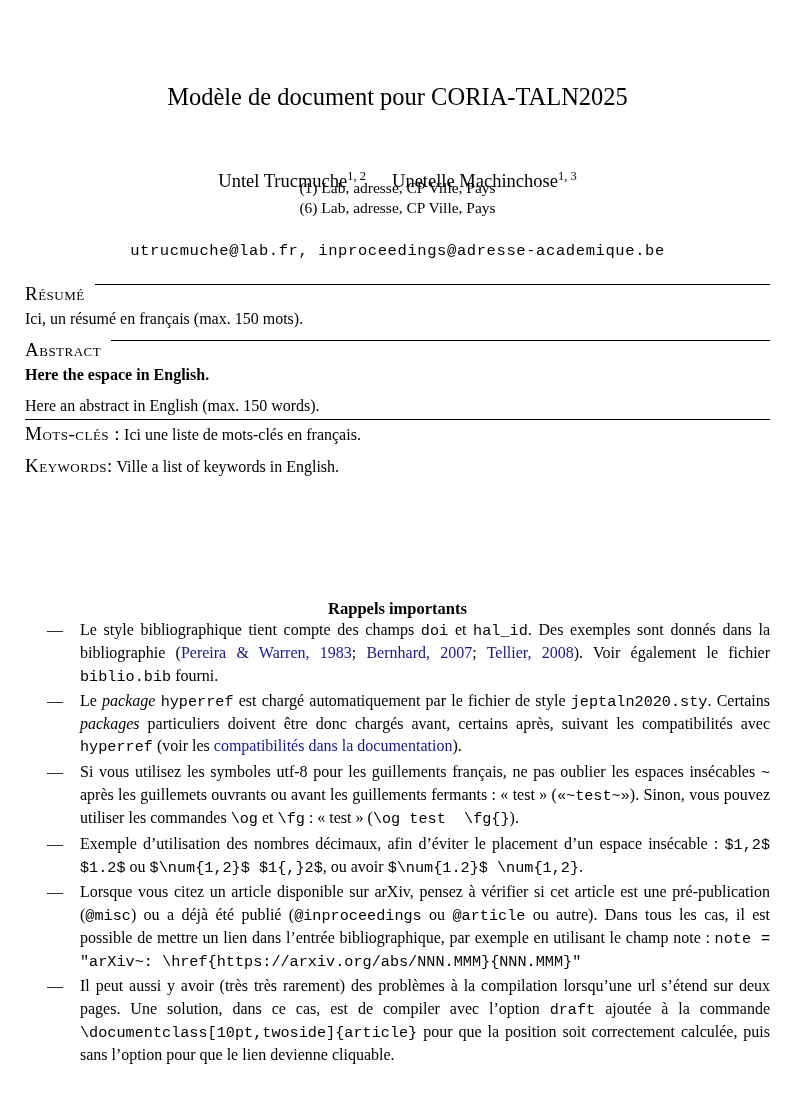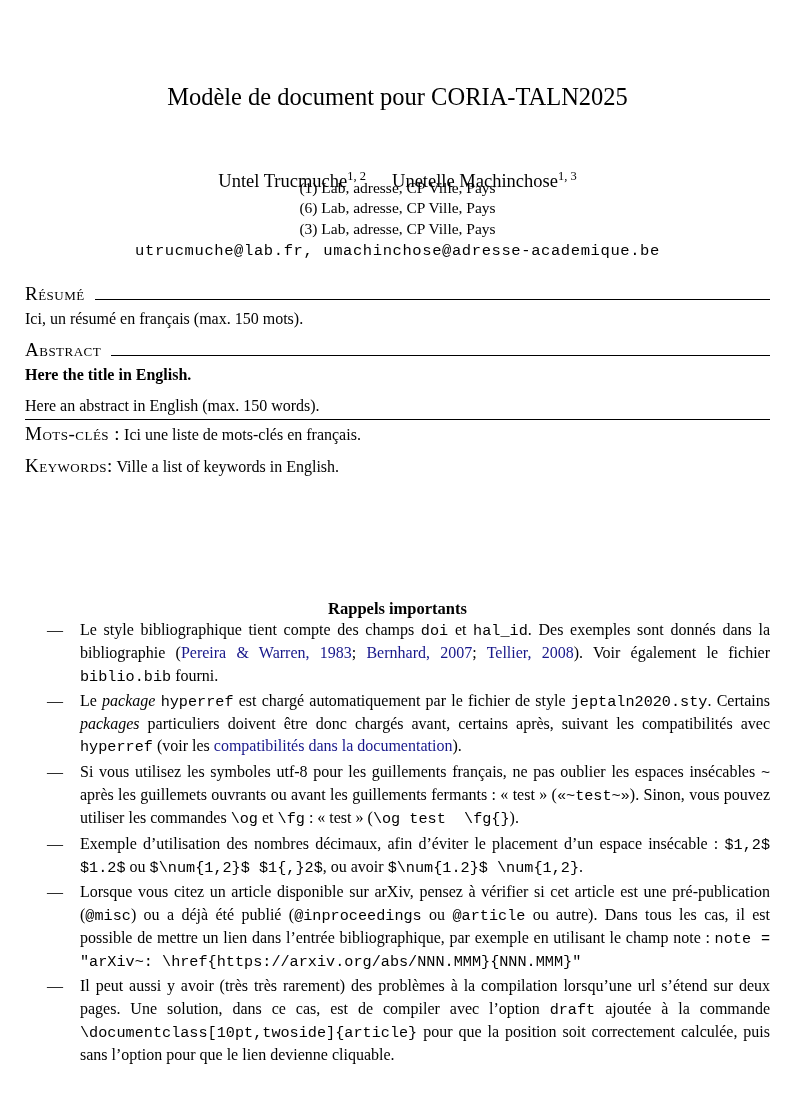--- a/index.html
+++ b/index.html
@@ -12,21 +12,21 @@
   .center{text-align:center;}
   .doc-title{font-size:24.5px;font-weight:normal;line-height:28px;}
   .authors{font-size:18.5px;line-height:23px;}
   .authors sup{font-size:12.5px;line-height:0;}
   .gap{display:inline-block;width:26px;}
   .affils{font-size:15.5px;line-height:20.4px;}
   .email{
     font-family:"Liberation Mono","DejaVu Sans Mono",monospace;
     font-size:15.5px;letter-spacing:0.6px;line-height:19px;
   }
-  .schead{display:flex;align-items:flex-end;}
+  .schead{display:flex;}
   .sc{
     font-variant:small-caps;font-size:19px;line-height:20px;
     letter-spacing:0.5px;white-space:nowrap;
   }
   .rule{flex:1;border-bottom:1.7px solid #000;margin:0 0 4px 10px;height:0;}
   .bold{font-weight:bold;}
   .underlined{border-bottom:1.7px solid #000;padding-bottom:2px;}
   .inline-head .sc{vertical-align:baseline;}
   .rappels-heading{font-weight:bold;font-size:16.5px;line-height:20px;text-align:center;}
   .item{
@@ -45,36 +45,35 @@
 
 <div>
 
   <div class="abs center doc-title" style="top:83px">Modèle de document pour CORIA-TALN2025</div>
 
   <div class="abs center authors" style="top:170px"><span>Untel Trucmuche</span><sup class="sup">1, 2</sup><span class="gap">&nbsp;</span><span>Unetelle Machinchose</span><sup class="sup">1, 3</sup></div>
 
   <div class="abs center affils" style="top:178px">
     <div>(1) Lab, adresse, CP Ville, Pays</div>
     <div>(6) Lab, adresse, CP Ville, Pays</div>
-    <div>(3) Lab, adresse, CP Ville, Pays</div>
   </div>
 
-  <div class="abs center email" style="top:242px">utrucmuche@lab.fr, umachinchose@adresse-academique.be</div>
+  <div class="abs center email" style="top:242px">utrucmuche@lab.fr, inproceedings@adresse-academique.be</div>
 
   <div class="abs schead" style="top:284px">
     <span class="sc">Résumé</span>
     <span class="rule"></span>
   </div>
   <div class="abs" style="top:308px">Ici, un résumé en français (max. 150 mots).</div>
 
   <div class="abs schead" style="top:340px">
     <span class="sc">Abstract</span>
     <span class="rule"></span>
   </div>
-  <div class="abs bold" style="top:364px">Here the title in English.</div>
+  <div class="abs bold" style="top:364px">Here the espace in English.</div>
   <div class="abs underlined" style="top:395px">Here an abstract in English (max. 150 words).</div>
 
   <div class="abs inline-head" style="top:424px">
     <span class="sc">Mots-clés :</span><span> Ici une liste de mots-clés en français.</span>
   </div>
 
   <div class="abs inline-head" style="top:456px">
     <span class="sc">Keywords:</span><span> Ville a list of keywords in English.</span>
   </div>
 

